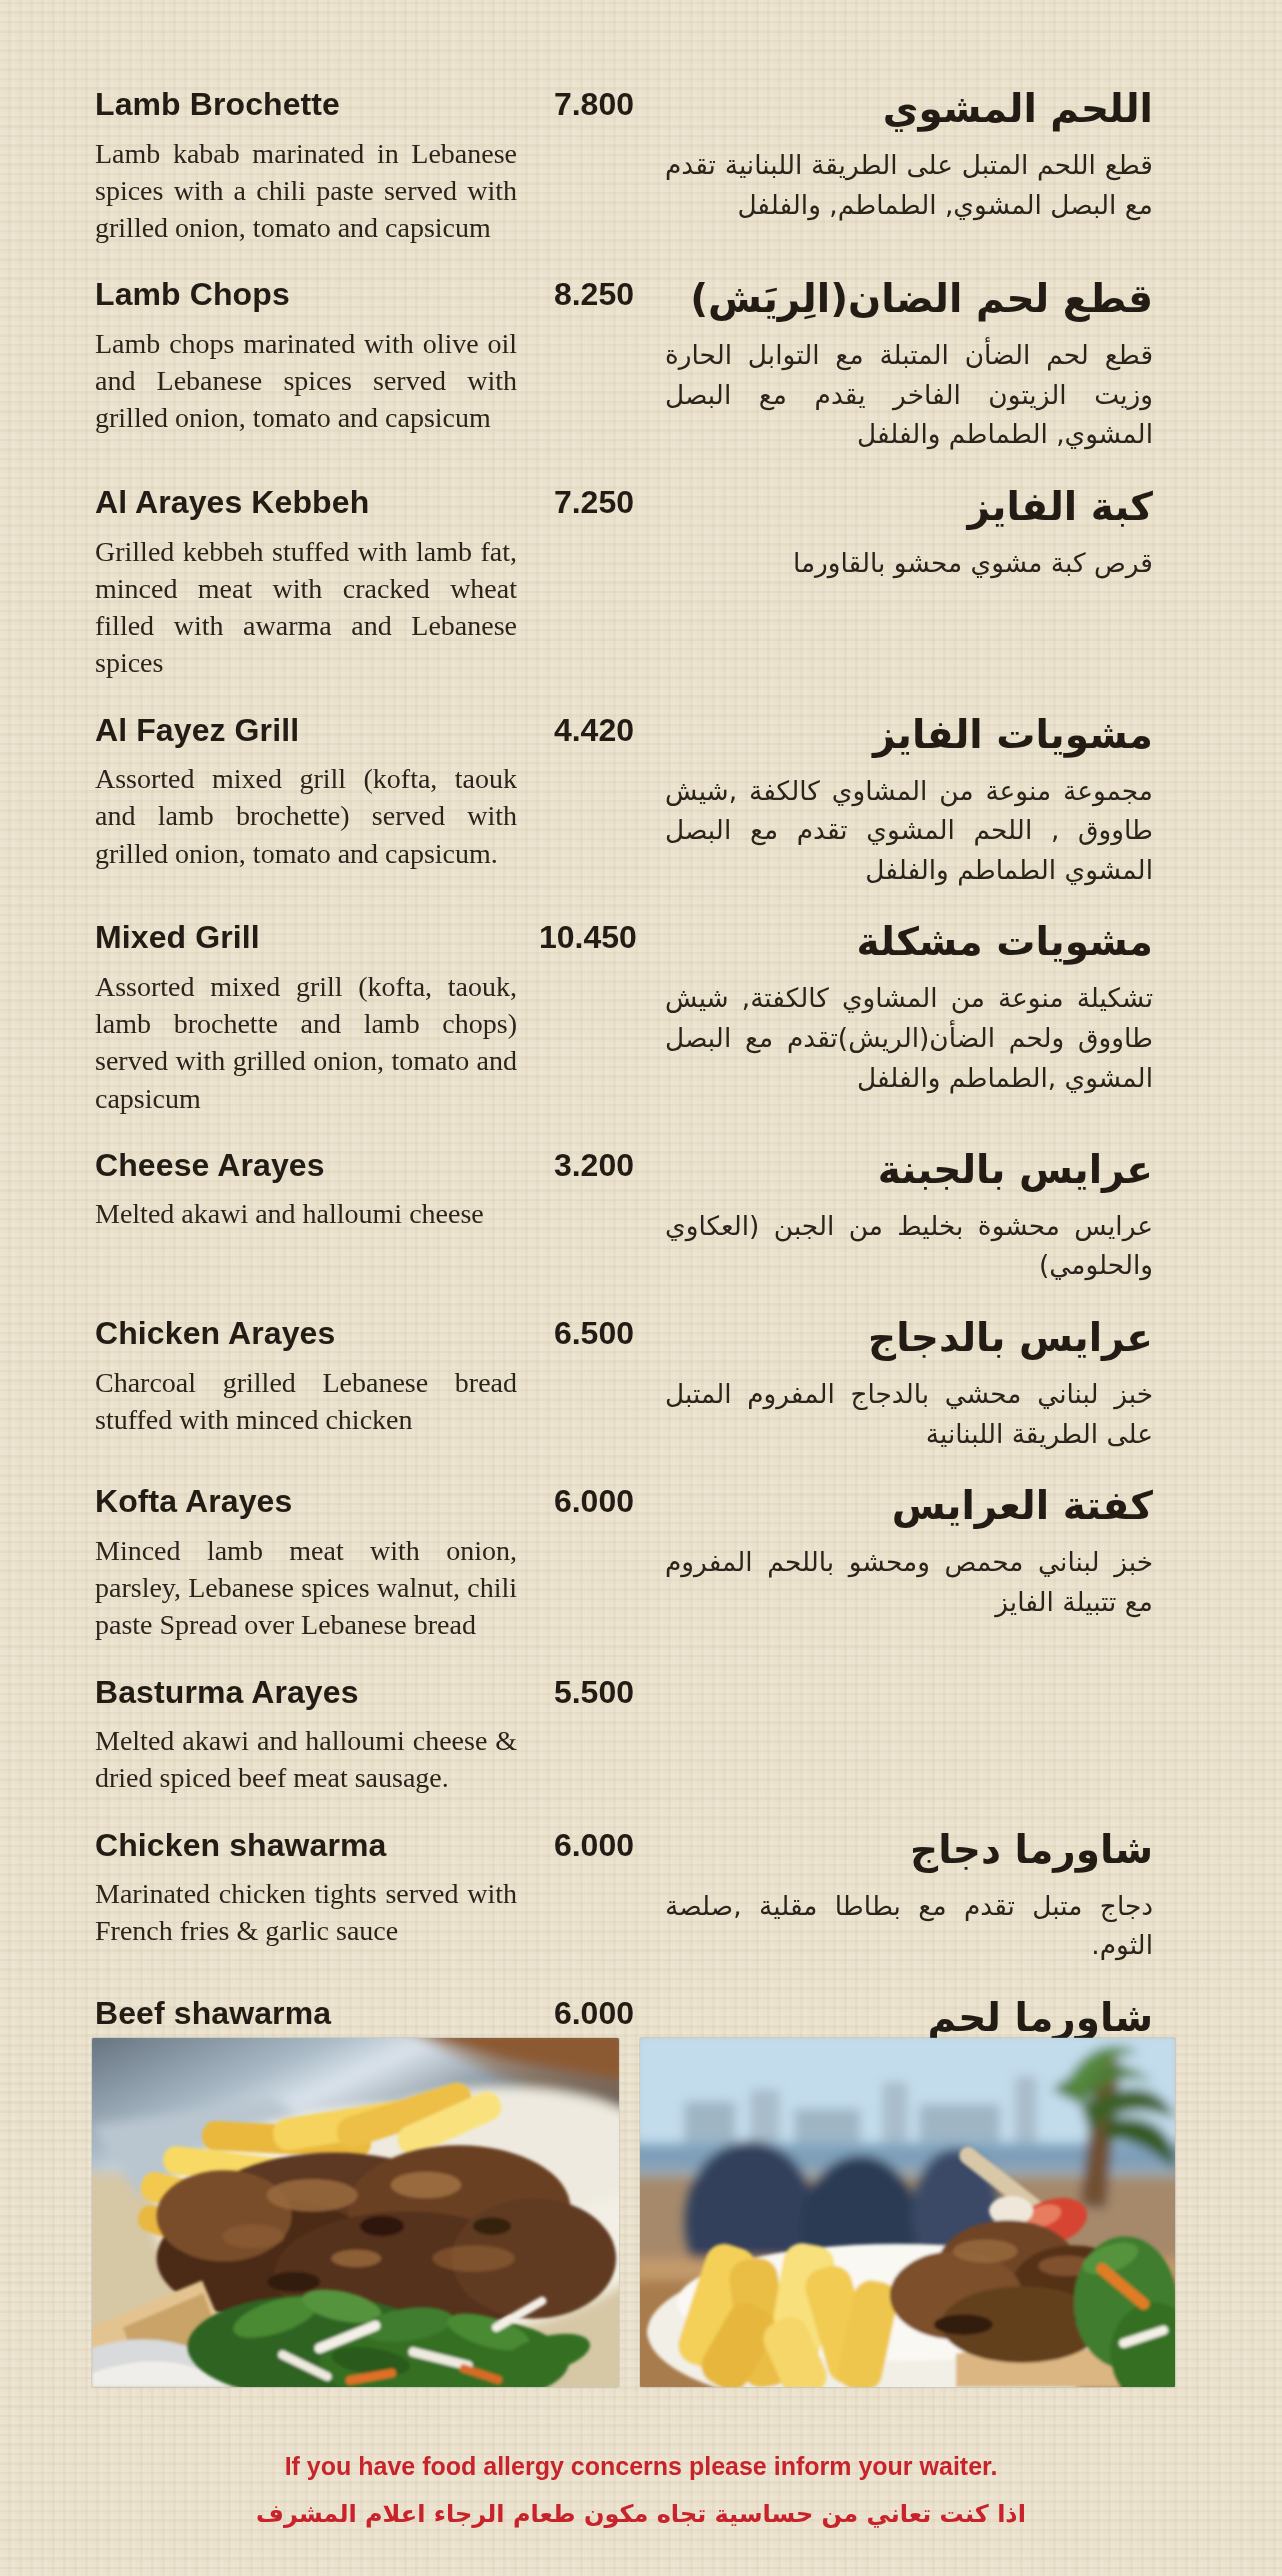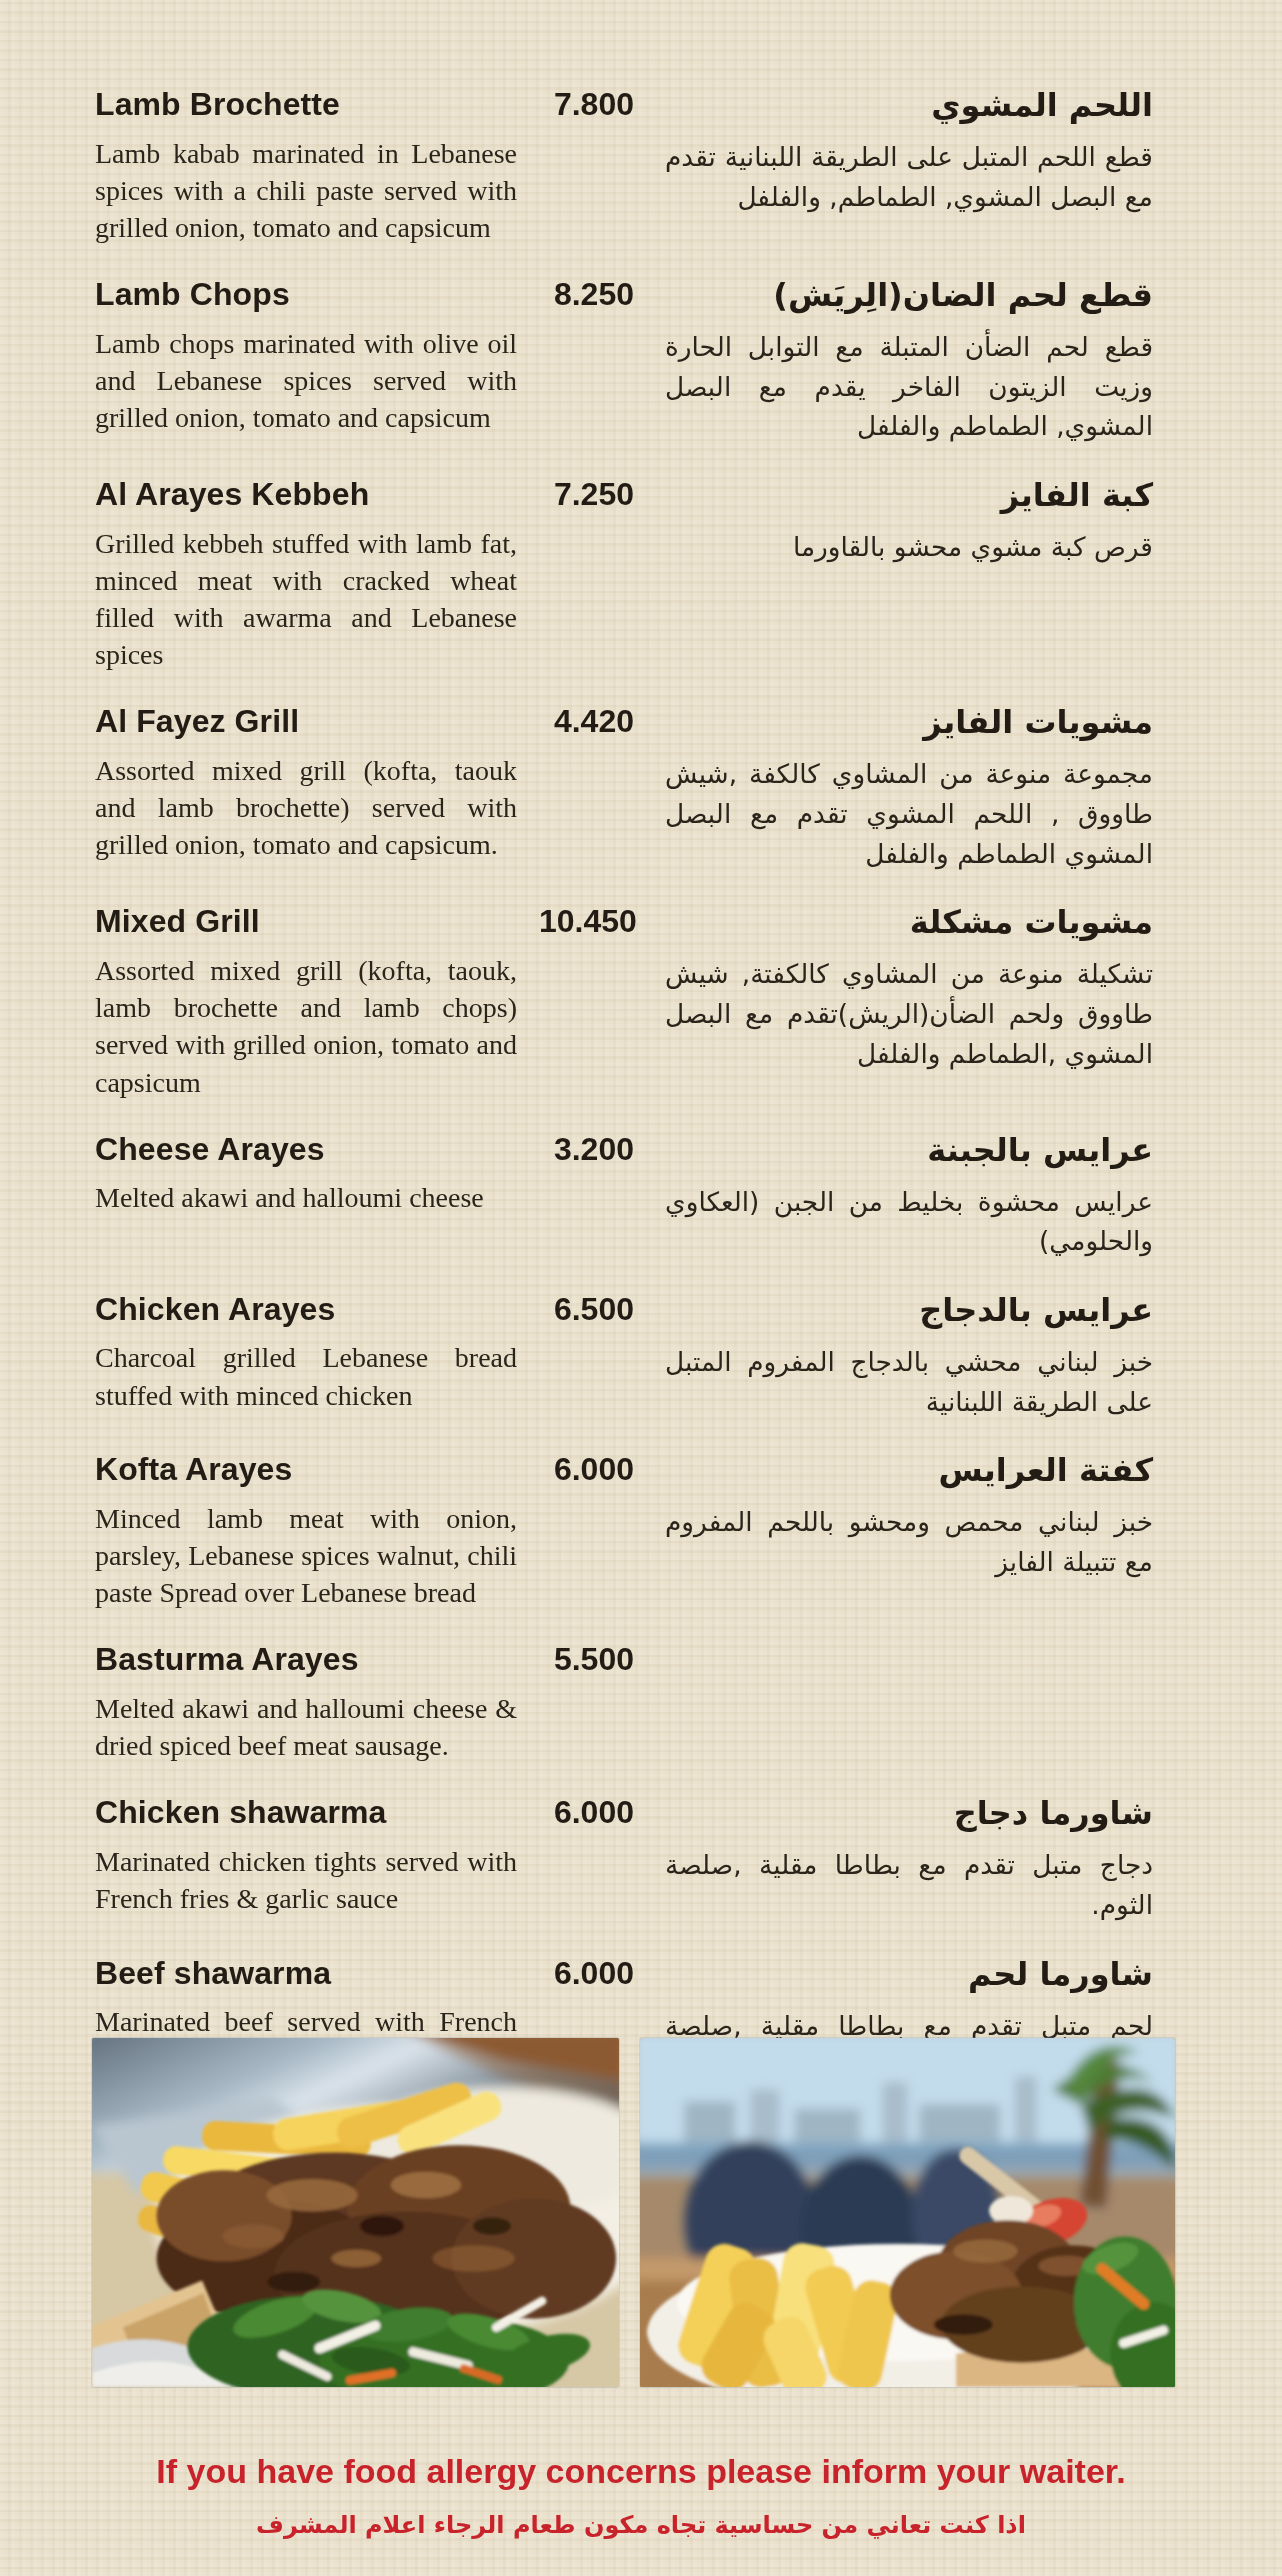--- a/index.html
+++ b/index.html
@@ -37,21 +37,21 @@
     text-align:justify; color:#2b241b;
   }
   .price {
     font-family:"Liberation Sans", sans-serif;
     font-weight:700; font-size:32px; line-height:1.12;
     color:#221c15; white-space:nowrap;
   }
   .name-ar {
     margin:0;
     font-family:"DejaVu Sans", sans-serif;
-    font-weight:700; font-size:32px; line-height:1.15;
+    font-weight:700; font-size:39px; line-height:1.15;
     text-align:right; color:#221c15;
   }
   .desc-ar {
     margin:13.2px 0 0;
     font-family:"DejaVu Sans", sans-serif;
     font-size:26.4px; line-height:1.5;
     text-align:justify; color:#2b241b;
   }
 
   .photos {
@@ -68,21 +68,21 @@
   .photo-2 { width:535px; }
   .photo svg { display:block; width:100%; height:100%; }
 
   .notice {
     position:absolute; left:0; top:2451px; width:1282px;
     text-align:center;
   }
   .notice-en {
     margin:0;
     font-family:"Liberation Sans", sans-serif;
-    font-weight:700; font-size:34px; line-height:1.2;
+    font-weight:700; font-size:25px; line-height:1.2;
     color:#c8232b;
   }
   .notice-ar {
     margin:19px 0 0;
     font-family:"DejaVu Sans", sans-serif;
     font-weight:700; font-size:24px; line-height:1.2;
     color:#c8232b;
   }
 </style>
 </head>

